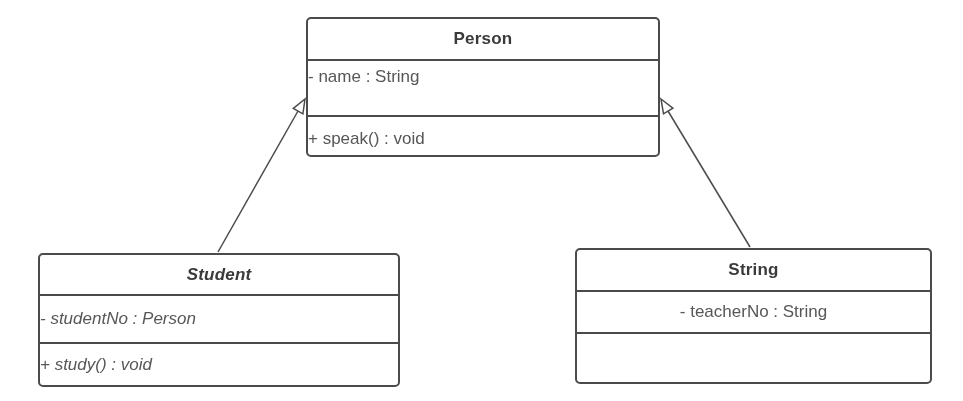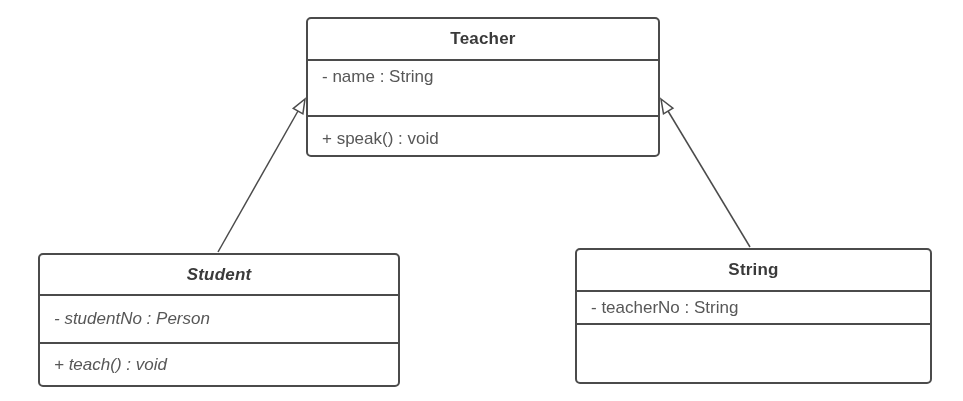--- a/index.html
+++ b/index.html
@@ -31,42 +31,41 @@
     box-sizing: border-box;
     display: flex; align-items: center; justify-content: center;
     font-weight: bold;
     color: var(--title-c);
     border-bottom: 2px solid var(--border-c);
     letter-spacing: 0.2px;
   }
   .uml-section {
     box-sizing: border-box;
     border-bottom: 2px solid var(--border-c);
-    padding-left: 14px;
     display: flex; flex-direction: column; justify-content: center;
   }
   .uml-section.last { border-bottom: none; }
   .member-line { white-space: nowrap; }
 
   
   #person { left: 306px; top: 17px; width: 354px; height: 140px; }
   #person .uml-title { height: 42px; }
   #person .attrs { height: 56px; justify-content: flex-start; padding-top: 3px; line-height: 25px; }
   #person .methods { height: 44px; border-radius: 16px; }
 
   
   #student { left: 38px; top: 253px; width: 362px; height: 134px; font-style: italic; }
   #student .uml-title { height: 41px; }
   #student .attrs { height: 48px; }
   #student .methods { height: 41px; }
 
   
   #teacher { left: 575px; top: 248px; width: 357px; height: 136px; }
   #teacher .uml-title { height: 42px; }
-  #teacher .attrs { height: 33px; }
+  #teacher .attrs { height: 42px; align-items: center; }
   #teacher .methods { height: 43px; }
 
   svg line { stroke: var(--border-c); stroke-width: 1.5; }
   svg polygon { fill: var(--fill-c); stroke: var(--border-c); stroke-width: 1.5; stroke-linejoin: miter; }
 </style>
 </head>
 <body>
 
 <div class="canvas">
 
@@ -75,36 +74,36 @@
       <line x1="218" y1="252" x2="298" y2="111"></line>
       <polygon points="305,99 302.9,113.9 293.3,108.5"></polygon>
     </g>
     <g>
       <line x1="750" y1="247" x2="668" y2="111"></line>
       <polygon points="661,99 672.9,108.2 663.5,113.8"></polygon>
     </g>
   </svg>
 
   <div class="uml-class" id="person">
-    <div class="uml-title">Teacher</div>
+    <div class="uml-title">Person</div>
     <div class="uml-section attrs">
       <div class="member-line">- name : String</div>
     </div>
     <div class="uml-section methods last">
       <div class="member-line">+ speak() : void</div>
     </div>
   </div>
 
   <div class="uml-class" id="student">
     <div class="uml-title">Student</div>
     <div class="uml-section attrs">
       <div class="member-line">- studentNo : Person</div>
     </div>
     <div class="uml-section methods last">
-      <div class="member-line">+ teach() : void</div>
+      <div class="member-line">+ study() : void</div>
     </div>
   </div>
 
   <div class="uml-class" id="teacher">
     <div class="uml-title">String</div>
     <div class="uml-section attrs">
       <div class="member-line">- teacherNo : String</div>
     </div>
   </div>
 

